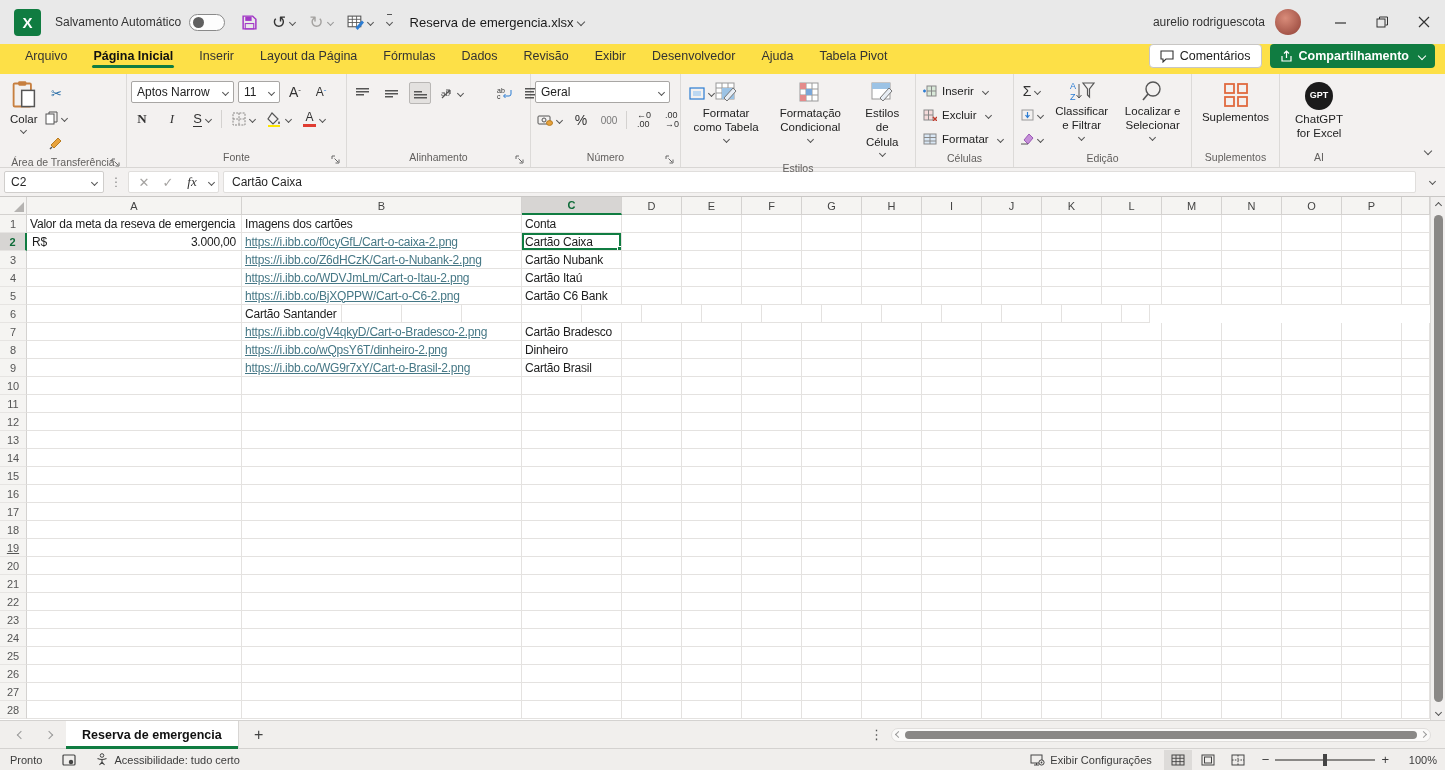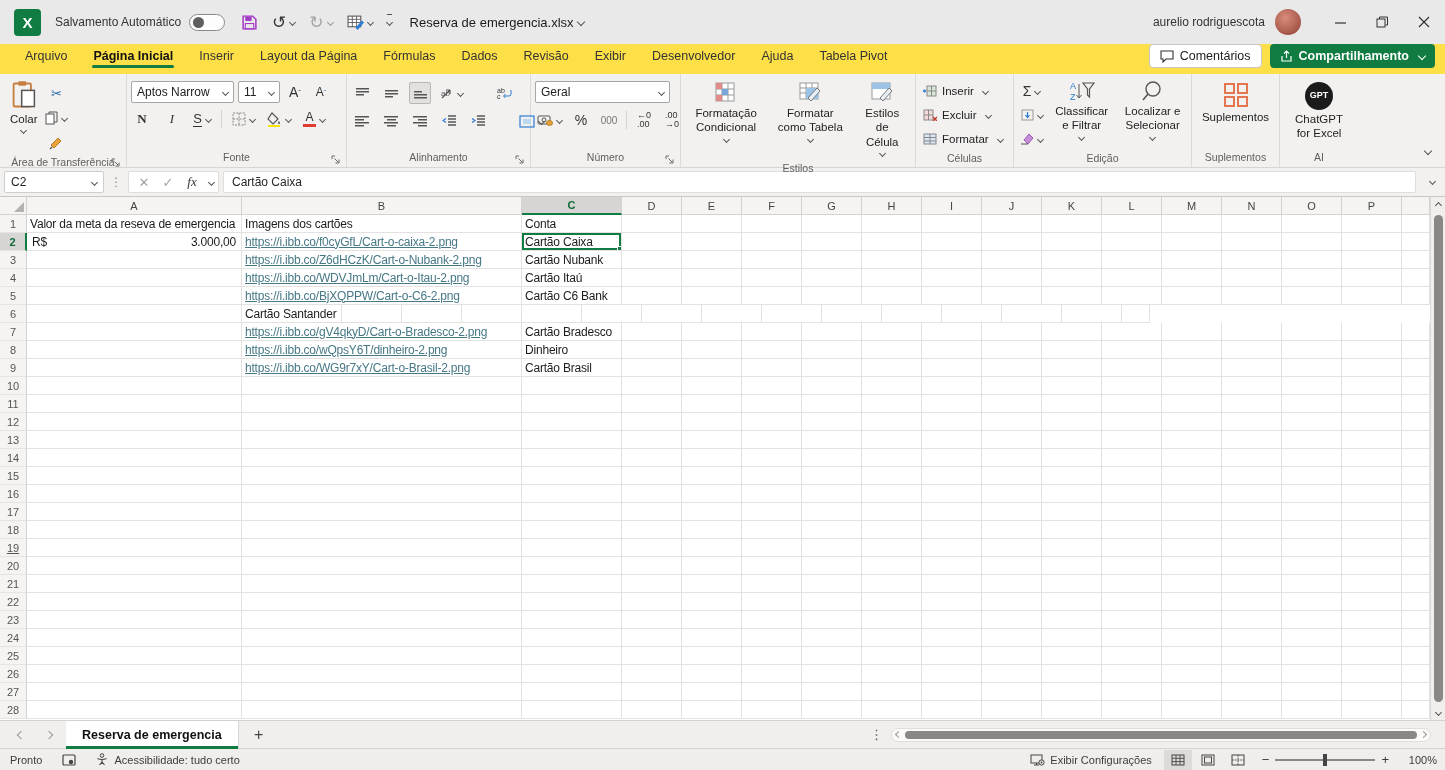--- a/index.html
+++ b/index.html
@@ -299,21 +299,21 @@
     </div>
     <div class="rg-label">
       <span>Fonte</span>
       <svg class="launcher" width="9" height="9" viewBox="0 0 9 9">
           <path d="M1 1 h3 M1 1 v3 M3.5 3.5 L7 7 M8 4.5 V8 H4.5" fill="none" stroke="#666"></path>
         </svg>
     </div>
   </div>
 
   <div class="rgroup" style="width:184px;">
-    <div class="rg-body" style="flex-direction:column;gap:6px;padding-top:4px;">
+    <div class="rg-body" style="flex-direction:row;gap:6px;padding-top:4px;">
       <div class="row" style="gap:7px;">
         <span class="iconbtn">
             <span class="vlines" style="background:linear-gradient(#555,#555) 0 0/13px 1.5px no-repeat,linear-gradient(#555,#555) 0 3px/13px 1.5px no-repeat,linear-gradient(#555,#555) 0 6px/8px 1.5px no-repeat;"></span>
           </span>
         <span class="iconbtn">
             <span class="vlines" style="background:linear-gradient(#555,#555) 0 2px/13px 1.5px no-repeat,linear-gradient(#555,#555) 0 5px/13px 1.5px no-repeat,linear-gradient(#555,#555) 0 8px/8px 1.5px no-repeat;"></span>
           </span>
         <span class="iconbtn sel-box">
             <span class="vlines" style="background:linear-gradient(#555,#555) 0 3px/8px 1.5px no-repeat,linear-gradient(#555,#555) 0 6px/13px 1.5px no-repeat,linear-gradient(#555,#555) 0 9px/13px 1.5px no-repeat;"></span>
           </span>
@@ -405,37 +405,37 @@
       <svg class="launcher" width="9" height="9" viewBox="0 0 9 9">
           <path d="M1 1 h3 M1 1 v3 M3.5 3.5 L7 7 M8 4.5 V8 H4.5" fill="none" stroke="#666"></path>
         </svg>
     </div>
   </div>
 
   <div class="rgroup" style="width:235px;">
     <div class="rg-body" style="justify-content:center;gap:2px;">
       <div class="bigbtn" style="width:86px;">
         <svg width="24" height="22" viewBox="0 0 24 22">
+            <rect x="2" y="1" width="18" height="16" fill="#fff" stroke="#999"></rect>
+            <path d="M2 6 h18 M2 11 h18 M8 1 v16 M14 1 v16" stroke="#999"></path>
+            <rect x="8" y="6" width="12" height="11" fill="#9cc3e5"></rect>
+            <path d="M10 16 L19 6 L22 9 L13 19 Z" fill="#e8eef5" stroke="#777"></path>
+          </svg>
+        <span>Formatar como Tabela</span>
+          <span class="chev sm" style="margin:0;"></span>
+      </div>
+      <div class="bigbtn" style="width:86px;">
+        <svg width="24" height="22" viewBox="0 0 24 22">
             <rect x="2" y="1" width="18" height="18" fill="#fff" stroke="#999"></rect>
             <path d="M2 7 h18 M2 13 h18 M8 1 v18 M14 1 v18" stroke="#999"></path>
             <rect x="2" y="1" width="6" height="6" fill="#e48b8b"></rect>
             <rect x="8" y="7" width="6" height="6" fill="#7aa7d9"></rect>
             <rect x="2" y="13" width="6" height="6" fill="#e48b8b"></rect>
           </svg>
         <span>Formatação Condicional</span>
-          <span class="chev sm" style="margin:0;"></span>
-      </div>
-      <div class="bigbtn" style="width:86px;">
-        <svg width="24" height="22" viewBox="0 0 24 22">
-            <rect x="2" y="1" width="18" height="16" fill="#fff" stroke="#999"></rect>
-            <path d="M2 6 h18 M2 11 h18 M8 1 v16 M14 1 v16" stroke="#999"></path>
-            <rect x="8" y="6" width="12" height="11" fill="#9cc3e5"></rect>
-            <path d="M10 16 L19 6 L22 9 L13 19 Z" fill="#e8eef5" stroke="#777"></path>
-          </svg>
-        <span>Formatar como Tabela</span>
           <span class="chev sm" style="margin:0;"></span>
       </div>
       <div class="bigbtn" style="width:60px;">
         <svg width="24" height="22" viewBox="0 0 24 22">
             <rect x="2" y="1" width="18" height="16" fill="#fff" stroke="#999"></rect>
             <rect x="2" y="1" width="18" height="6" fill="#9cc3e5"></rect>
             <path d="M10 16 L19 6 L22 9 L13 19 Z" fill="#e8eef5" stroke="#777"></path>
           </svg>
         <span>Estilos de Célula</span>
           <span class="chev sm" style="margin:0;"></span>

